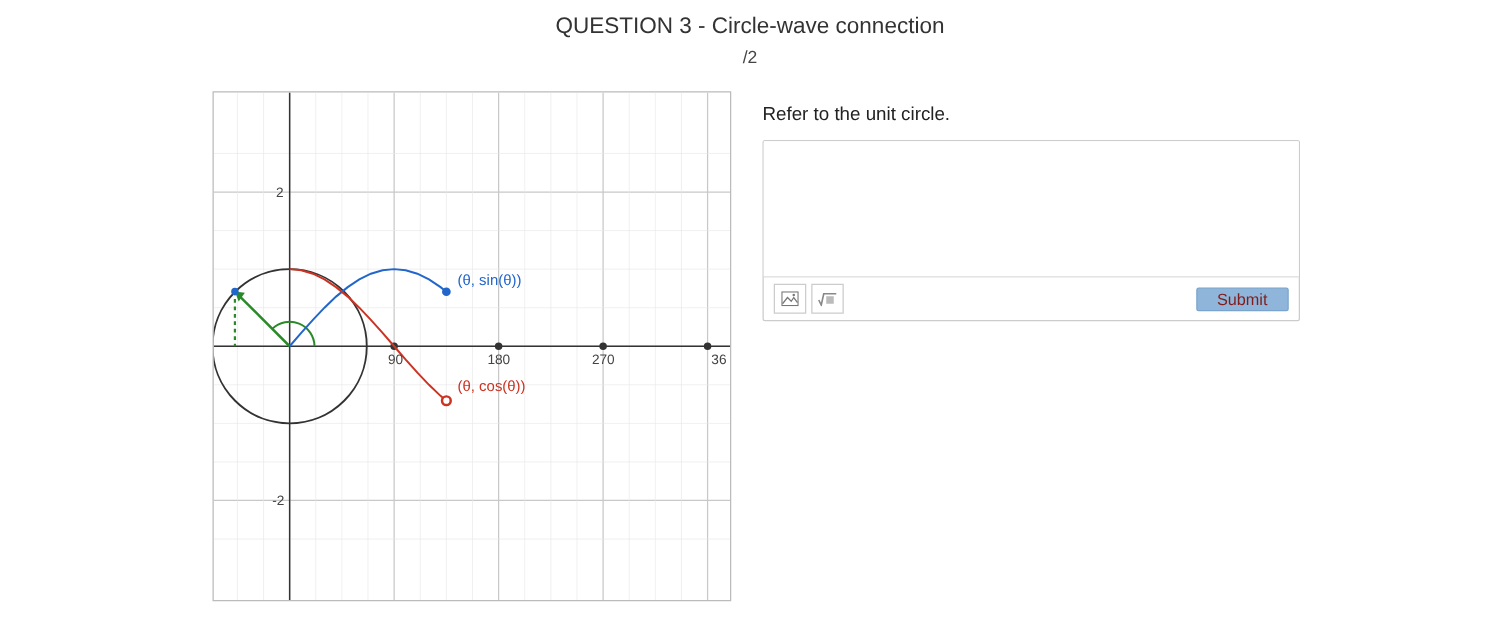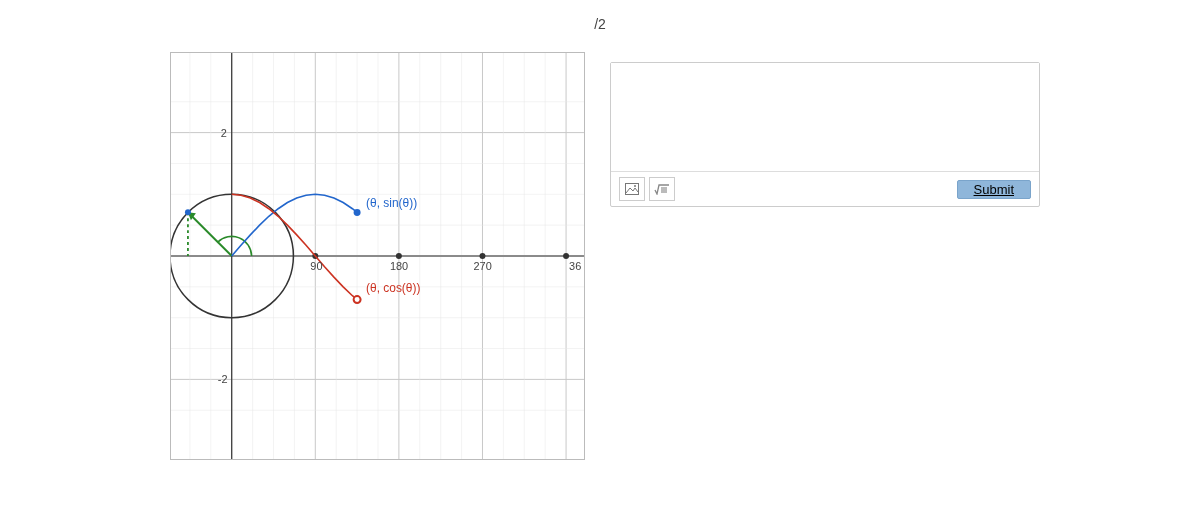--- a/index.html
+++ b/index.html
@@ -99,41 +99,41 @@
       background: #fff;
       display: flex;
       align-items: center;
       justify-content: center;
       font-size: 11px;
       color: #666;
       cursor: pointer;
     }
     .submit-btn {
       background: #8fb6da;
-      color: #000000;
+      color: #7f1d1d;
       border: 1px solid #7aa4cb;
       padding: 1px 16px;
       font-size: 13px;
       cursor: pointer;
       border-radius: 2px;
-      text-decoration: underline;
     }
     .axis-label {
       font-size: 11px;
       fill: #444;
       font-family: Arial, sans-serif;
     }
     .func-label-sin { font-size: 12px; fill: #2266cc; }
     .func-label-cos { font-size: 12px; fill: #cc3322; }
   </style>
 </head>
 <body>
 
 <div class="container">
   <div class="header">
+    <div class="title">QUESTION 3 - Circle-wave connection</div>
     <div class="subtitle">/2</div>
   </div>
 
   <div class="content">
     <div class="chart-panel">
       <div class="chart-box">
         <svg class="chart-svg" viewBox="0 0 415 408">
 
           <g stroke="#c8c8c8" stroke-width="1" fill="none">
             <line x1="0" y1="80" x2="415" y2="80"></line>
@@ -210,20 +210,21 @@
           <text class="axis-label" x="220" y="218">180</text>
           <text class="axis-label" x="304" y="218">270</text>
           <text class="axis-label" x="400" y="218">36</text>
           <text class="func-label-sin" x="196" y="155">(θ, sin(θ))</text>
           <text class="func-label-cos" x="196" y="240">(θ, cos(θ))</text>
         </svg>
       </div>
     </div>
 
     <div class="right-panel">
+      <p class="prompt-line2">Refer to the unit circle.</p>
 
       <div class="answer-box">
         <textarea class="answer-textarea" placeholder="" style=""></textarea>
         <div class="answer-toolbar">
           <div class="tb-left">
             <div class="tb-btn">
               <svg width="14" height="12" viewBox="0 0 14 12">
                 <rect x="0.5" y="0.5" width="13" height="11" fill="none" stroke="#777"></rect>
                 <polyline points="1,10 5,5 8,8 10,5 13,9" fill="none" stroke="#777"></polyline>
                 <circle cx="10" cy="3" r="1" fill="#777"></circle>

